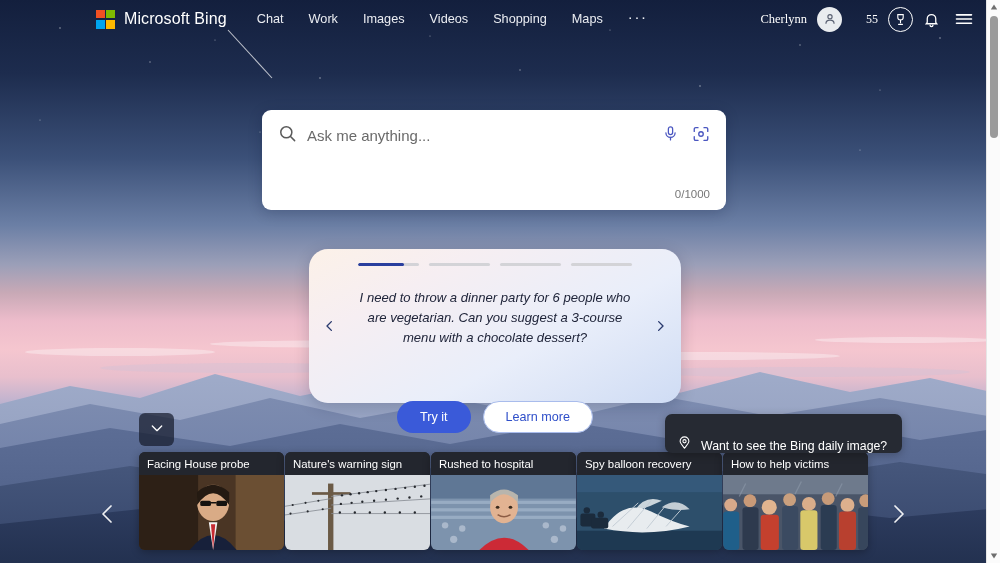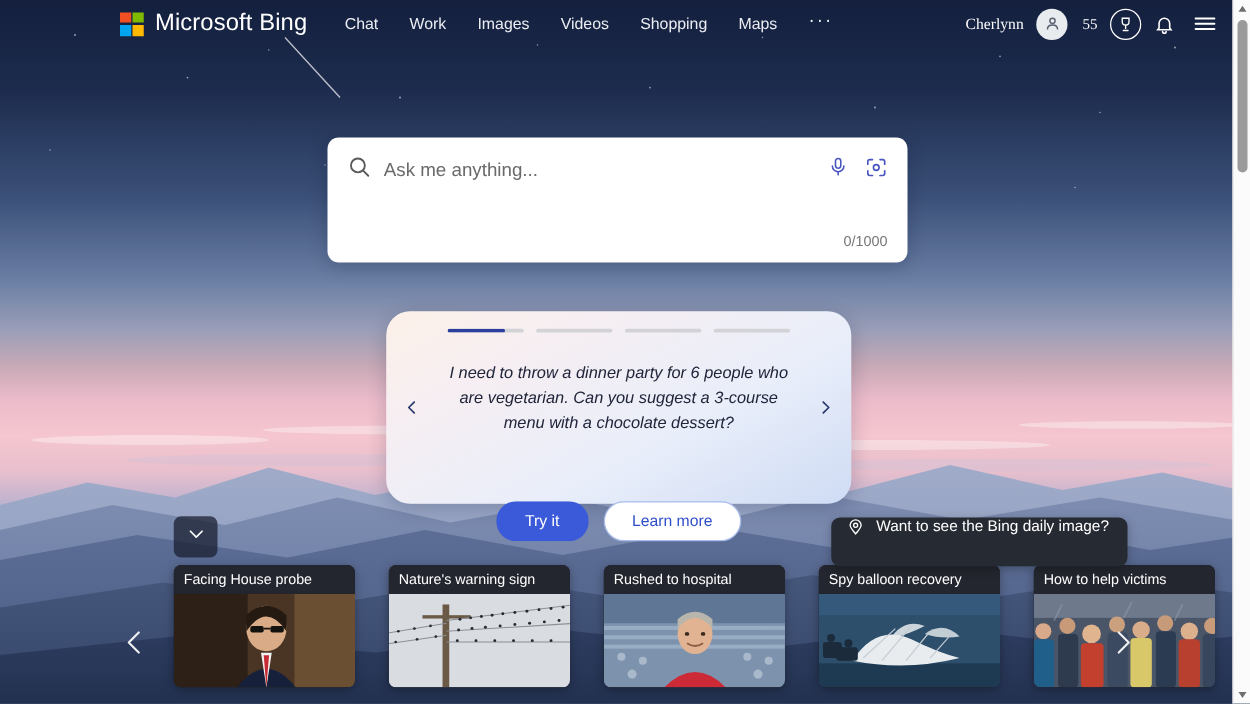--- a/index.html
+++ b/index.html
@@ -23,39 +23,39 @@
     display:flex; align-items:center; z-index:20;
   }
   .brand { display:flex; align-items:center; margin-left:96px; gap:9px; }
   .ms-logo { width:19px; height:19px; display:grid;
     grid-template-columns:1fr 1fr; grid-template-rows:1fr 1fr; gap:1.6px; }
   .ms-logo i { display:block; }
   .ms-logo i:nth-child(1){ background:#f25022; }
   .ms-logo i:nth-child(2){ background:#7fba00; }
   .ms-logo i:nth-child(3){ background:#00a4ef; }
   .ms-logo i:nth-child(4){ background:#ffb900; }
-  .brand-text { color:#fff; font-size:19px; letter-spacing:.1px; }
+  .brand-text { color:#fff; font-size:16px; letter-spacing:.1px; }
 
   .navlinks { display:flex; align-items:center; margin-left:30px; gap:25px; }
   .navlinks a {
     color:#f2f4f8; font-size:12.7px; text-decoration:none;
     white-space:nowrap; opacity:.97;
   }
   .nav-more { color:#f2f4f8; font-size:15px; letter-spacing:1.6px;
     line-height:8px; padding-bottom:5px; }
 
   .navright { margin-left:auto; margin-right:12px;
     display:flex; align-items:center; gap:10px;font-family:Liberation Serif, serif; }
   .username { color:#fff; font-size:12.5px; }
   .avatar {
     width:25px; height:25px; border-radius:50%;
     background:#e9ecef; display:flex; align-items:center;
     justify-content:center; color:#5a6172;
   }
-  .pts { color:#fff; font-size:12px; margin-left:2px; }
+  .pts { color:#fff; font-size:12px; margin-left:14px; }
   .rewards {
     width:25px; height:25px; border-radius:50%;
     border:1.6px solid #fff; display:flex;
     align-items:center; justify-content:center;
   }
   .bell, .hamb { display:flex; align-items:center; justify-content:center; }
   .hamb { margin-left:4px; }
 
   
   .searchwrap {
@@ -112,38 +112,38 @@
     position:absolute; top:50%; transform:translateY(-50%);
     color:#2a3a6e; cursor:pointer; display:flex;
   }
   .sugg-arrow.left { left:13px; }
   .sugg-arrow.right { right:13px; }
 
   
   .daily-pill {
     position:absolute; left:665px; top:414px; height:39px;
     background:#262a33; border-radius:7px; z-index:16;
-    display:flex; align-items:flex-start; gap:9px; padding:0 15px 0 12px;
+    display:flex; align-items:flex-end; gap:9px; padding:0 15px 0 12px;
     color:#fff; font-size:12.3px; cursor:pointer;
     box-shadow:0 2px 8px rgba(0,0,0,.25);
   }
 
   
   .expand-btn {
     position:absolute; left:139px; top:413px;
     width:35px; height:33px; border-radius:6px;
     background:rgba(22,28,44,.72); z-index:16;
     display:flex; align-items:center; justify-content:center;
     cursor:pointer;
   }
 
   
   .news {
     position:absolute; left:139px; top:452px; z-index:14;
-    display:flex; gap:27px;
+    display:flex; gap:1px;
   }
   .ncard {
     width:145px; height:98px; border-radius:6px; overflow:hidden;
     background:#23262e; cursor:pointer;
     box-shadow:0 2px 8px rgba(0,0,0,.3);
     display:flex; flex-direction:column;
   }
   .ncard-title {
     color:#fff; font-size:11.4px; padding:6px 8px 5px 8px;
     white-space:nowrap; overflow:hidden; background:#23262e;

